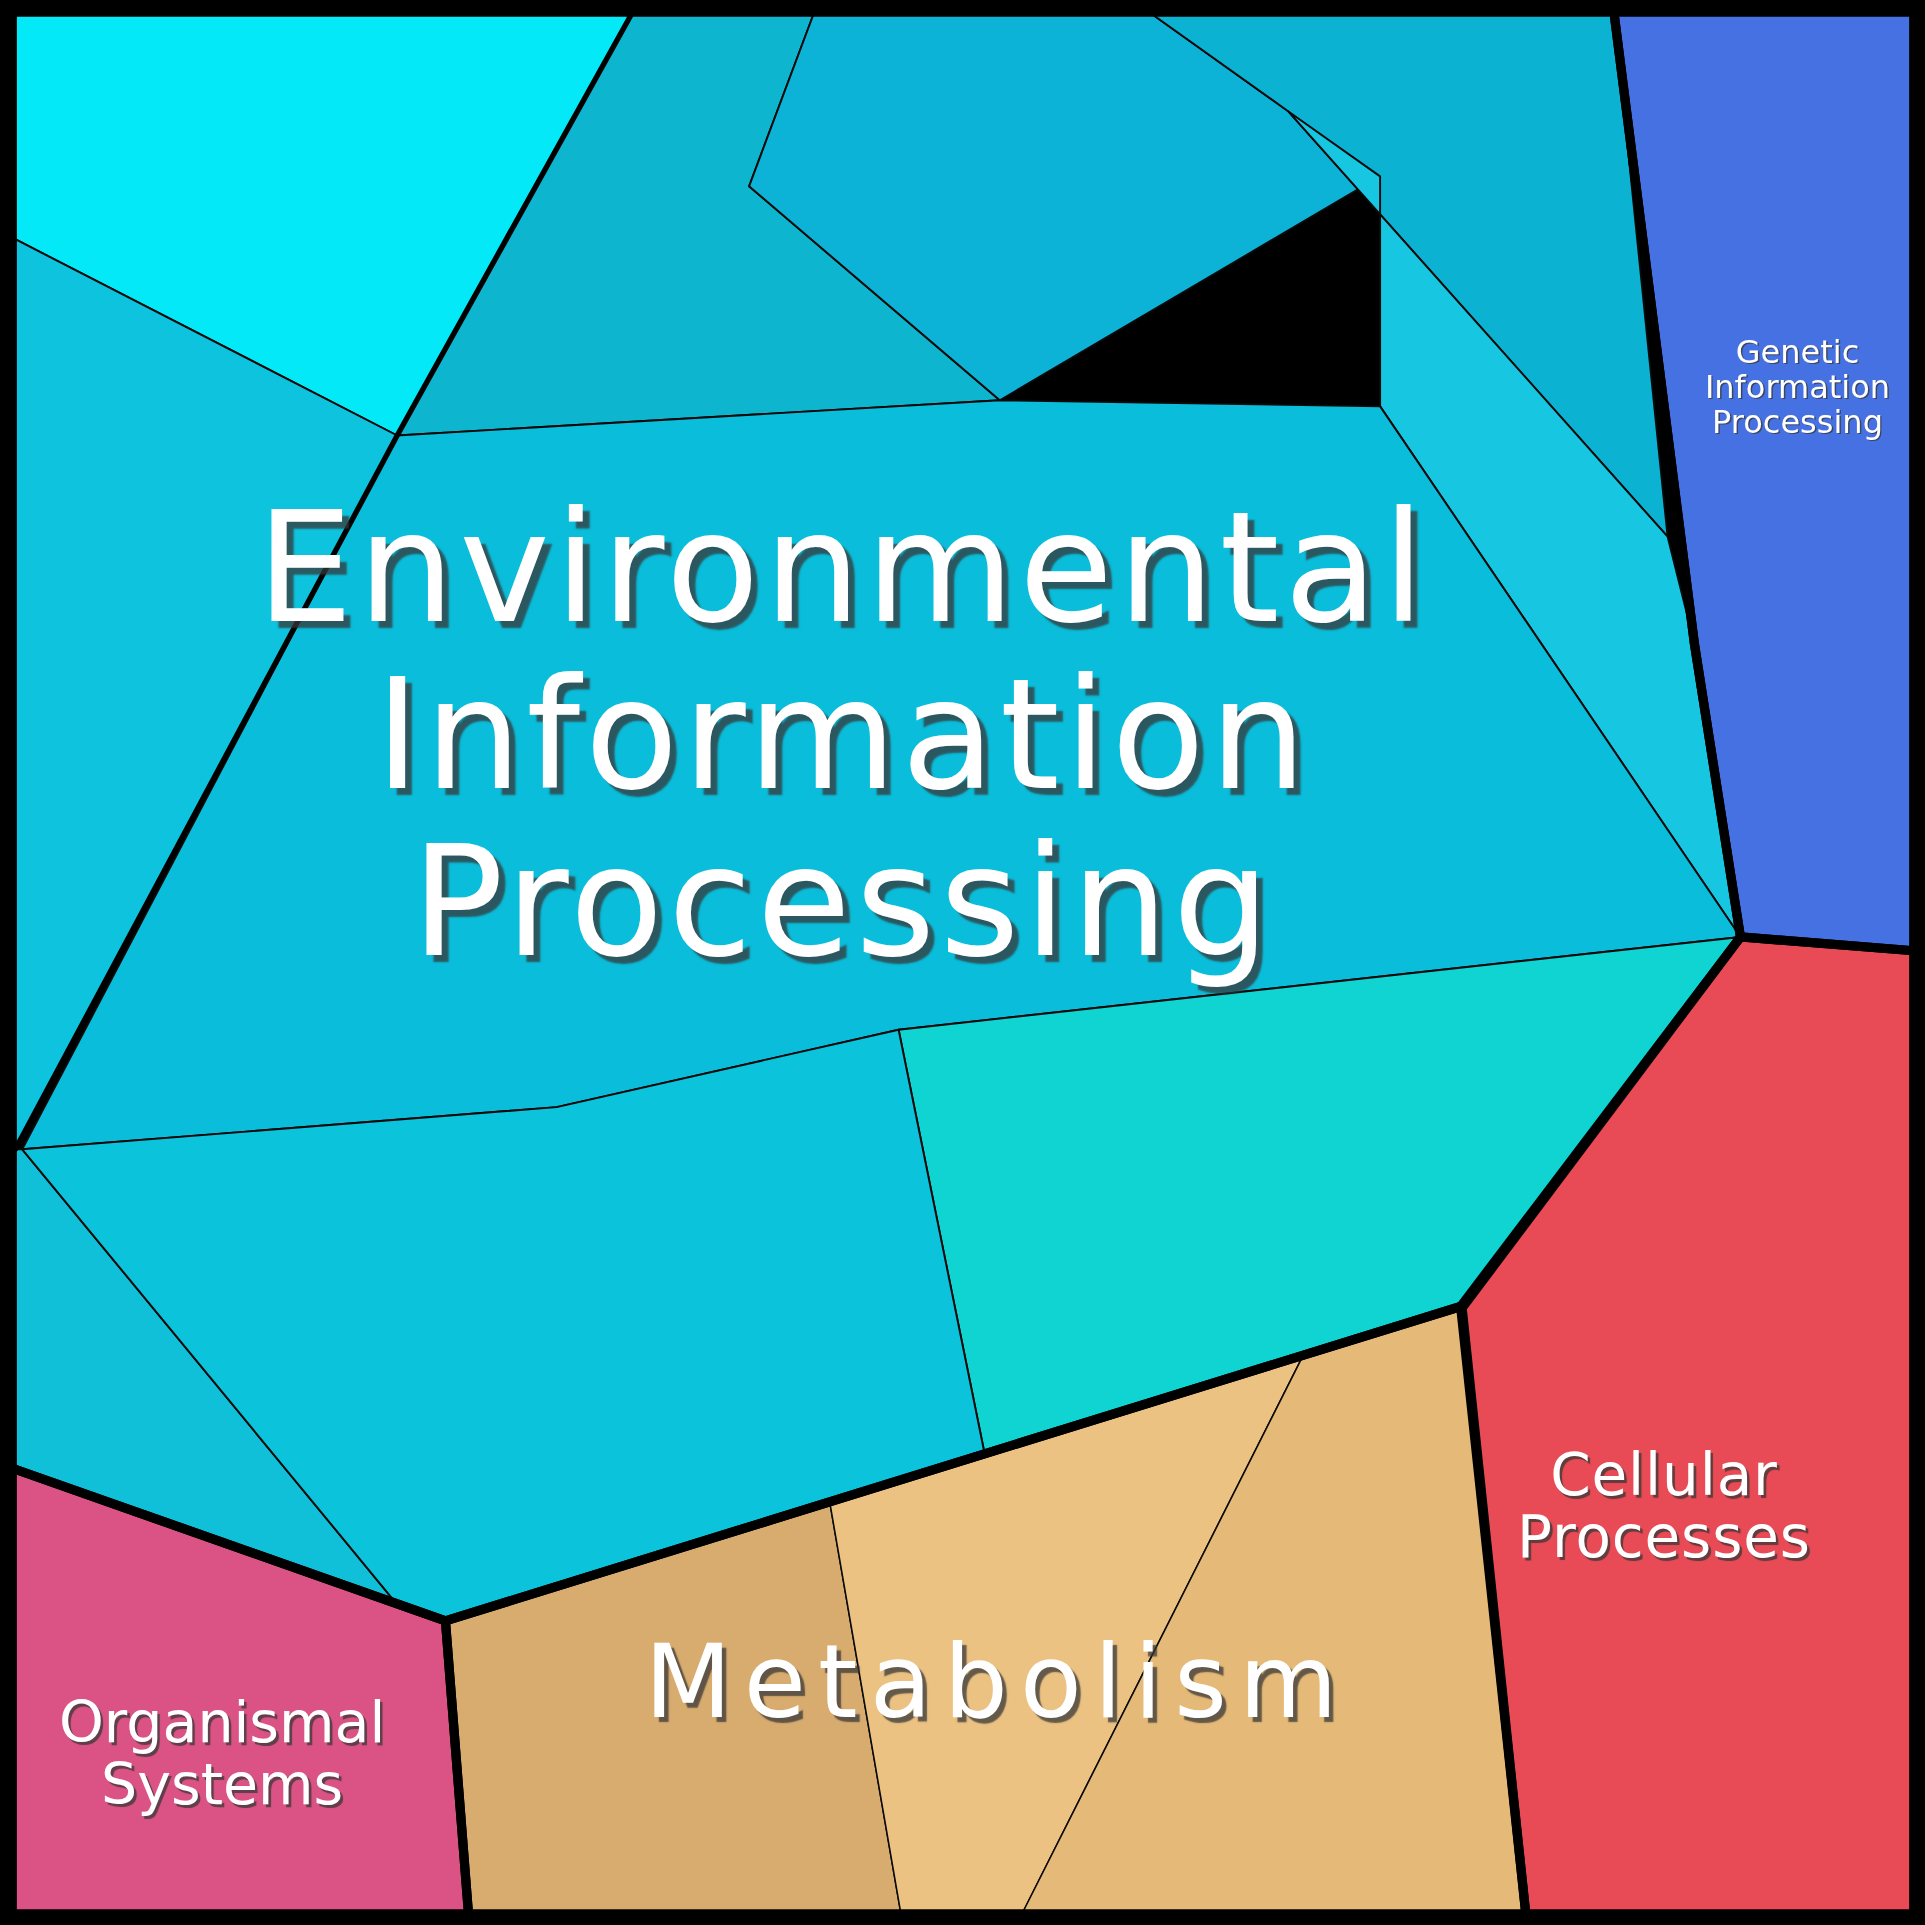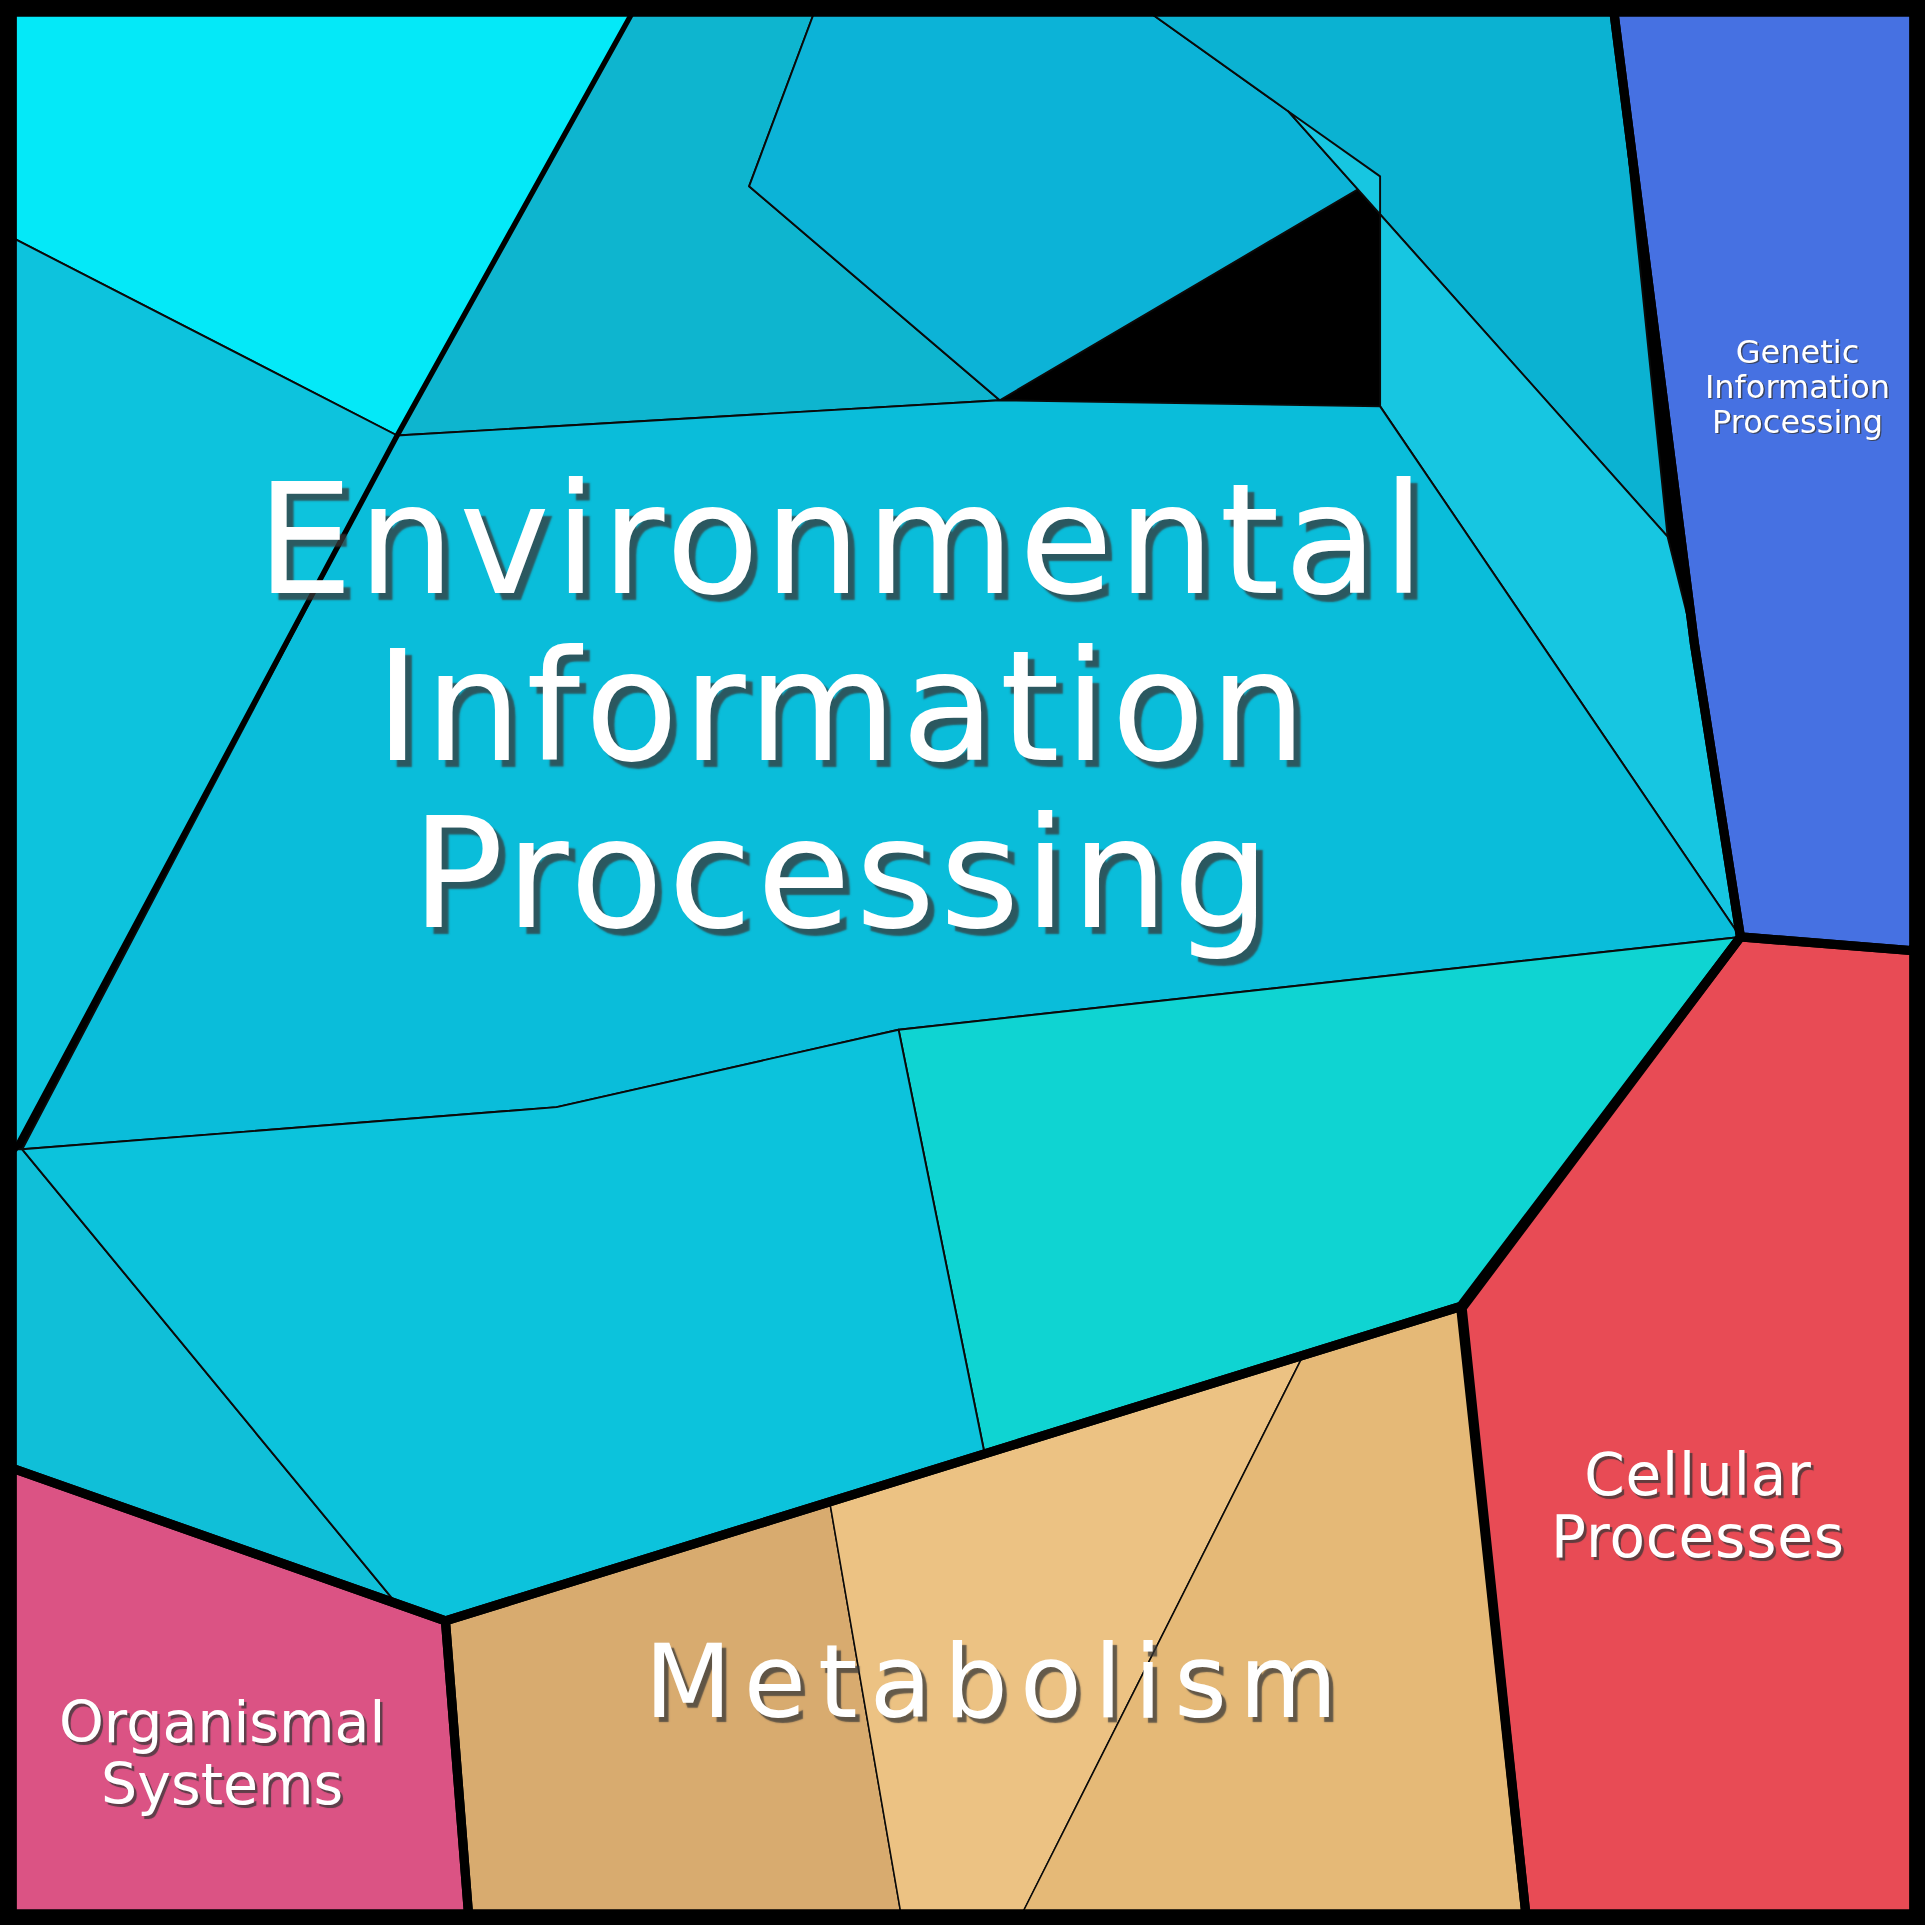--- a/index.html
+++ b/index.html
@@ -13,24 +13,24 @@
   .stage svg{position:absolute;left:0;top:0;width:1926px;height:1926px;display:block;}
   .lbl{
     position:absolute;
     color:#ffffff;
     font-weight:normal;
     text-align:center;
     white-space:pre-line;
     text-shadow:0.045em 0.045em 0.012em rgba(55,55,55,0.75);
     pointer-events:none;
   }
-  .lbl-eip{left:38px;top:457px;width:1610px;font-size:153px;line-height:167px;letter-spacing:0.03em;}
+  .lbl-eip{left:38px;top:485px;width:1610px;font-size:153px;line-height:167px;letter-spacing:0.03em;}
   .lbl-metabolism{left:537px;top:1625px;width:920px;font-size:101px;line-height:115px;letter-spacing:0.12em;}
   .lbl-genetic{left:1671px;top:335px;width:253px;font-size:32px;line-height:35px;}
-  .lbl-cellular{left:1495px;top:1444px;width:406px;font-size:58px;line-height:62px;letter-spacing:0.015em;}
+  .lbl-cellular{left:1461px;top:1444px;width:406px;font-size:58px;line-height:62px;letter-spacing:0.015em;}
   .lbl-organismal{left:7.7px;top:1691px;width:429px;font-size:57px;line-height:62px;}
 </style>
 </head>
 <body>
 
 <div class="stage">
   <svg id="treemap-svg" viewBox="0 0 2512 2512">
       <polygon points="0,0 2512,0 2512,2512 0,2512" fill="#000000" stroke="none" stroke-width="0" stroke-linejoin="round" stroke-linecap="round"></polygon>
       <polygon points="16,16 825,16 518,568 16,310" fill="#04E9F8" stroke="#0a0a0a" stroke-width="2.5" stroke-linejoin="round" stroke-linecap="round"></polygon>
       <polygon points="16,310 518,568 20,1499 16,1499" fill="#0DC3DD" stroke="#0a0a0a" stroke-width="2.5" stroke-linejoin="round" stroke-linecap="round"></polygon>

